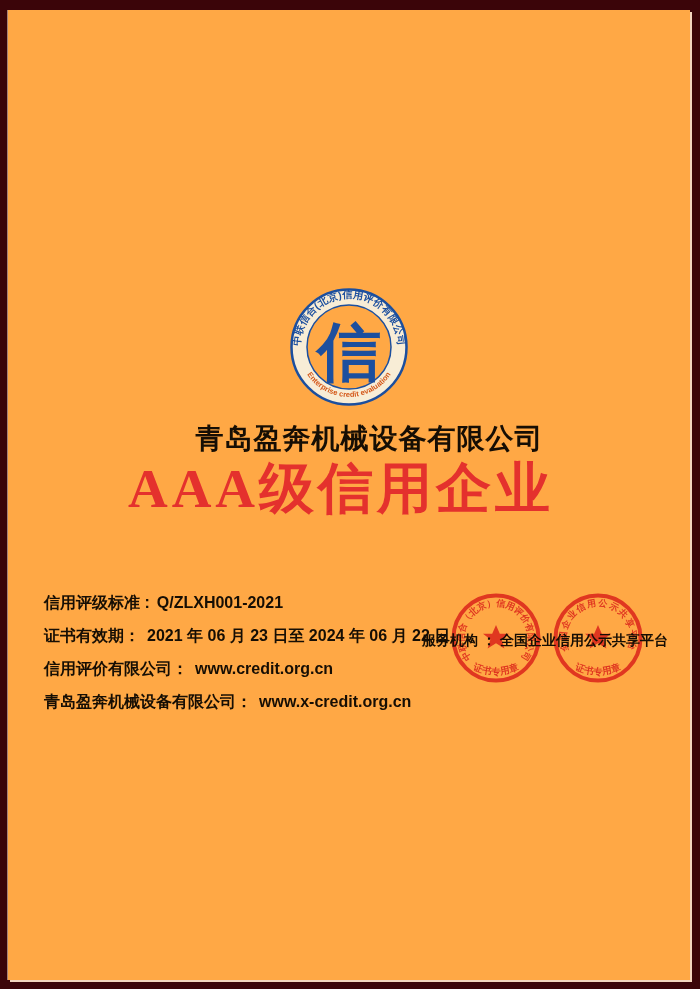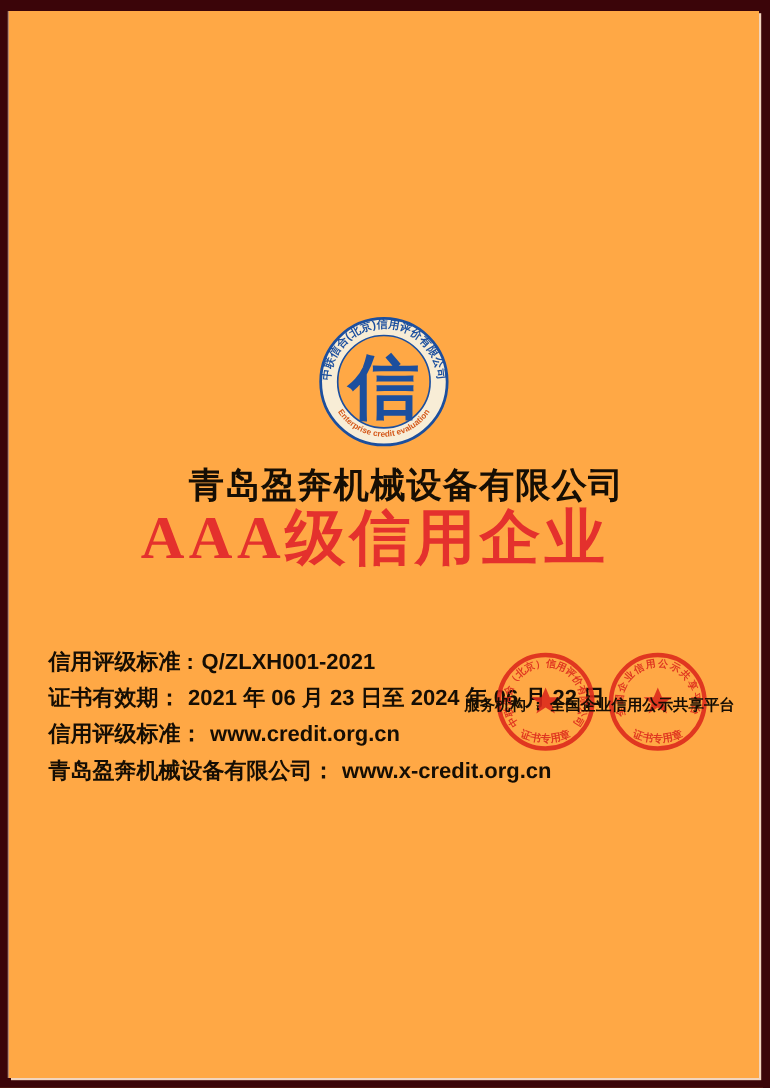--- a/index.html
+++ b/index.html
@@ -18,41 +18,41 @@
   }
   .logo {
     position:absolute;
     left:281px; top:277px;
     width:120px; height:120px;
   }
   .company-name {
     position:absolute;
     left:0; right:0; top:410px;
     text-align:center;
-    font-size:32px;
+    font-size:28px;
     font-weight:700;
     color:#160E04;
     letter-spacing:1px;
     margin-left:41px;
   }
   .cert-title {
     position:absolute;
     left:0; right:16px; top:448px;
     text-align:center;
     font-family:"Liberation Serif","DejaVu Serif",serif;
     font-size:55px;
     line-height:62px;
     font-weight:700;
     color:#E4312D;
     letter-spacing:4px;
   }
   .info-block {
     position:absolute;
     left:36px; top:576px;
-    font-size:20px;
+    font-size:16px;
     font-weight:700;
     color:#160E04;
   }
   .info-row { line-height:33px; white-space:nowrap; }
   .info-row .value { margin-left:7px; }
   .stamp {
     position:absolute;
     width:94px; height:94px;
     opacity:.88;
   }
@@ -98,21 +98,21 @@
   <div class="cert-title">AAA级信用企业</div>
 
   <div class="info-block">
     <div class="info-row">
       <span class="label">信用评级标准 :</span><span class="value">Q/ZLXH001-2021</span>
     </div>
     <div class="info-row">
       <span class="label">证书有效期：</span><span class="value">2021 年 06 月 23 日至 2024 年 06 月 22 日</span>
     </div>
     <div class="info-row">
-      <span class="label">信用评级标准：</span><span class="value">www.credit.org.cn</span>
+      <span class="label">信用评价有限公司：</span><span class="value">www.credit.org.cn</span>
     </div>
     <div class="info-row">
       <span class="label">青岛盈奔机械设备有限公司：</span><span class="value">www.x-credit.org.cn</span>
     </div>
   </div>
 
   <svg class="stamp stamp-1" viewBox="-47 -47 94 94">
     <defs>
       <path id="stamp1-arc" d="M -24.5 20.6 A 32 32 0 1 1 24.5 20.6" fill="none"></path>
       <path id="stamp1-bottom" d="M -26 30 A 55 55 0 0 0 26 30" fill="none"></path>

